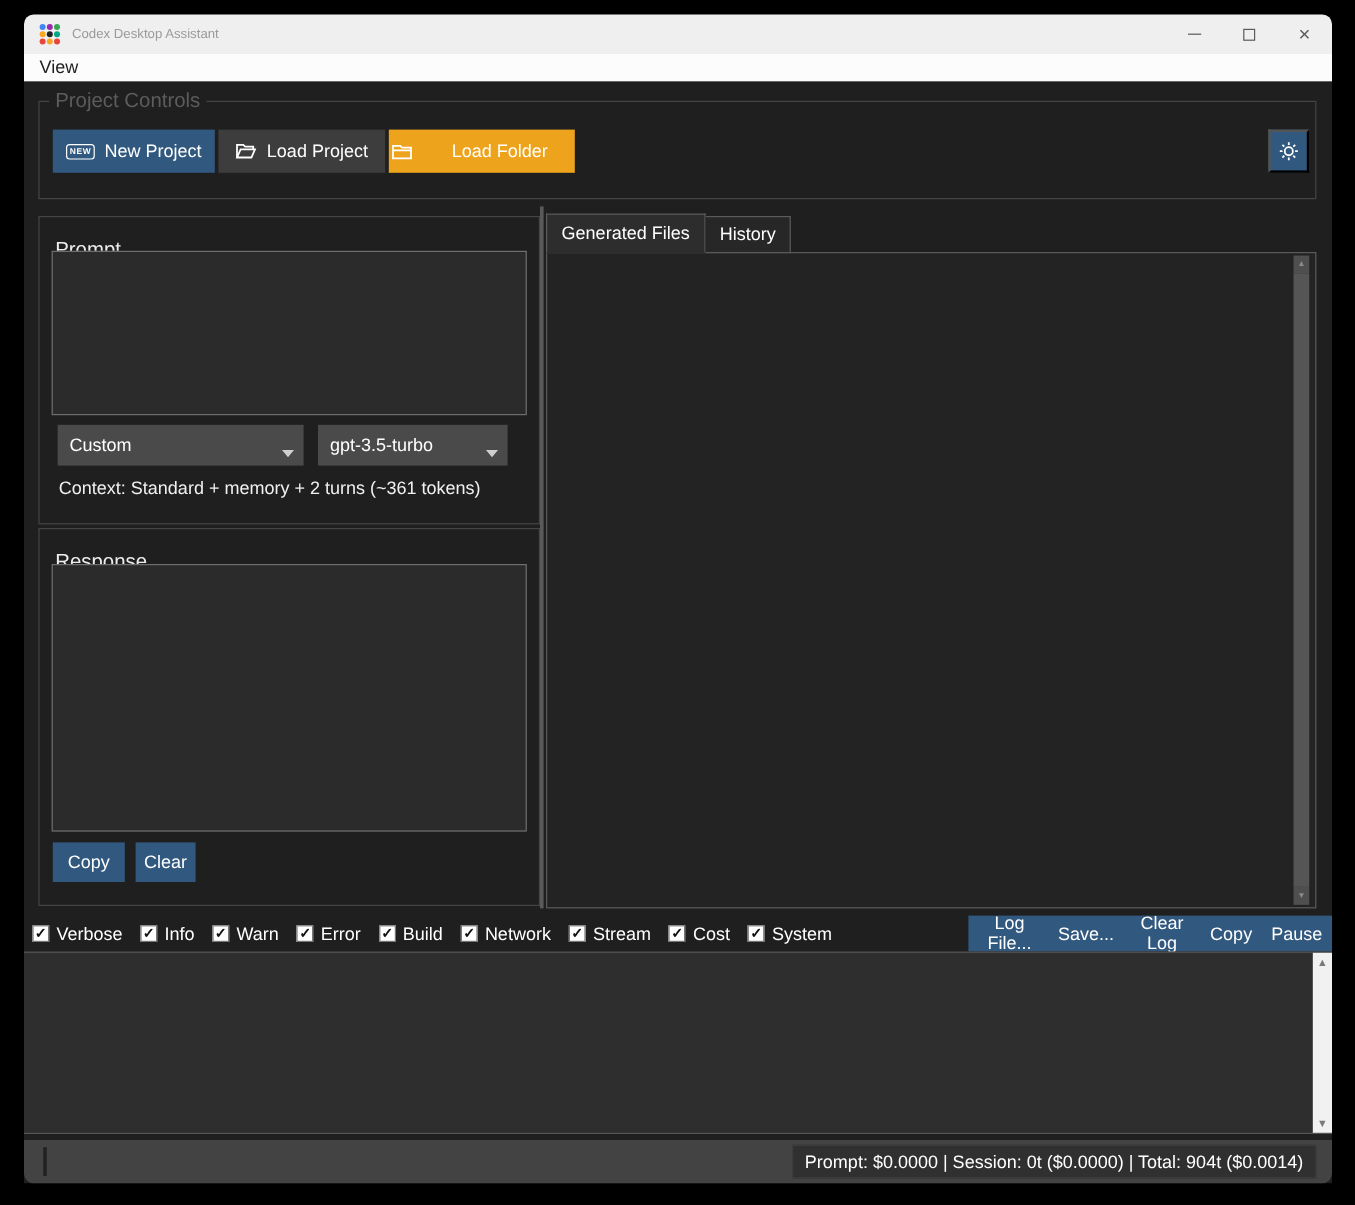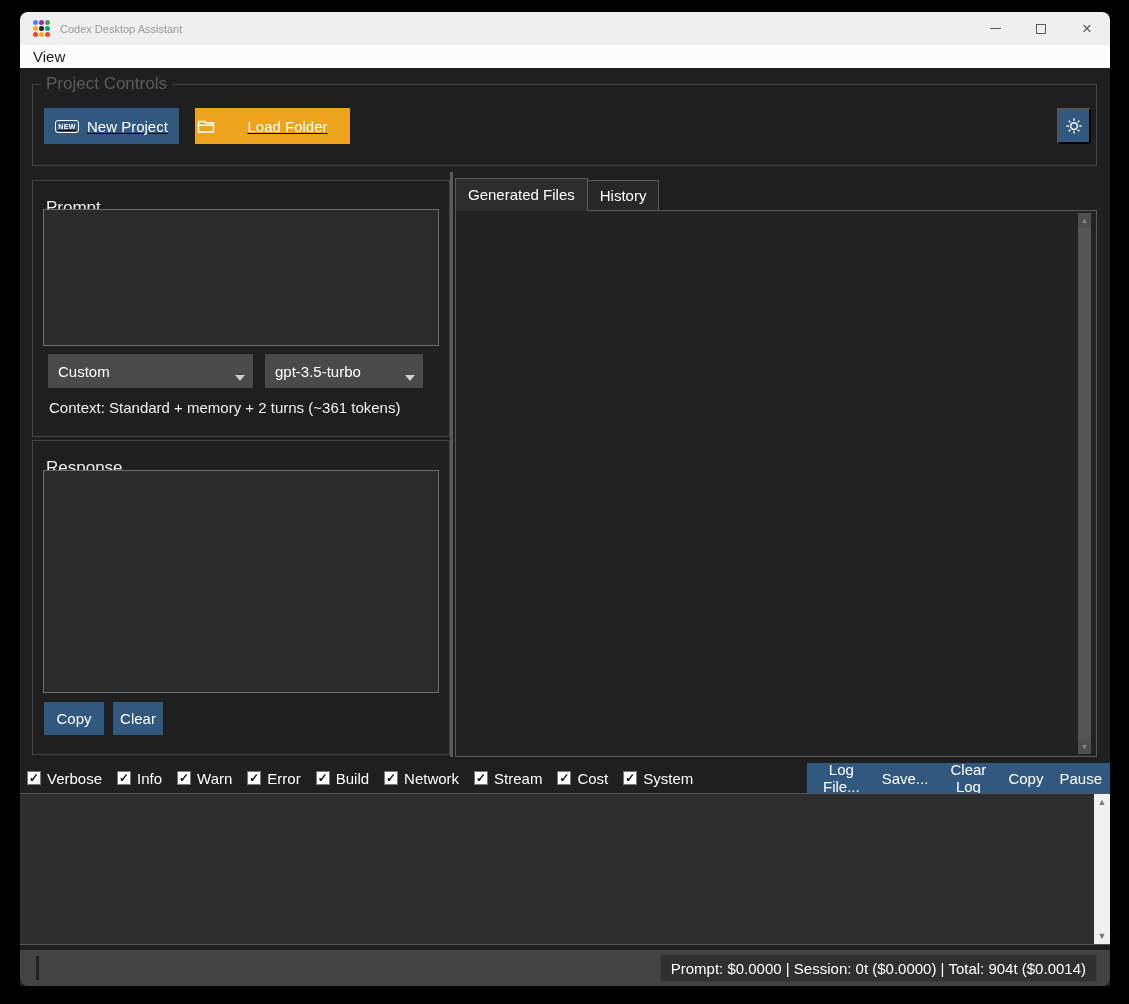--- a/index.html
+++ b/index.html
@@ -31,21 +31,21 @@
   .content { position:absolute; left:0; top:56px; width:1090px; height:918px; background:#1f1f1f; }
 
   .groupbox { position:absolute; border:1px solid #454545; }
   .legend { position:absolute; top:-10px; left:8px; background:#1f1f1f; padding:0 5px;
             font-size:17px; line-height:18px; }
   .legend.dim { color:#5c5c5c; }
   .legend.lit { color:#ededed;margin-top:28px; }
 
   
   .gb-project { left:12px; top:16px; width:1065px; height:82px; }
-  .proj-buttons { position:absolute; left:11px; top:23px; display:flex; gap:16px;text-decoration:underline; }
+  .proj-buttons { position:absolute; left:11px; top:23px; display:flex; gap:3px; }
   .btn { height:36px; display:flex; align-items:center; justify-content:center;
          color:#fff; font-size:15px; gap:8px; border:none; cursor:default; }
   .btn-new     { width:135px; background:#31587e; }
   .btn-load    { width:139px; background:#3d3d3d; }
   .btn-saveas  { width:158px; background:#2e9ae0; }
   .btn-folder  { width:155px; background:#eea31c; }
   .badge-new { border:1px solid #fff; border-radius:3px; font-size:7px; padding:2px 2px;
                letter-spacing:.5px; font-weight:bold; }
   .gear-btn { position:absolute; right:5px; top:23px; width:34px; height:36px;
               background:#31587e; display:flex; align-items:center; justify-content:center; }
@@ -162,20 +162,29 @@
 
   <div class="content">
 
     <div class="groupbox gb-project">
       <span class="legend dim">Project Controls</span>
       <div class="proj-buttons">
         <button class="btn btn-new">
           <span class="badge-new">NEW</span>
           <span>New Project</span>
         </button>
+        <button class="btn btn-load">
+          <span>
+            <svg class="icon" width="18" height="16" viewBox="0 0 24 20" fill="none" stroke="#fff" stroke-width="2">
+              <path d="M2 17 V3 h7 l2 2 h9 v3"></path>
+                <path d="M2 17 l4 -9 h16 l-4 9 z"></path>
+            </svg>
+          </span>
+          <span>Load Project</span>
+        </button>
         <button class="btn btn-folder">
           <span style="margin-right:24px;">
             <svg class="icon" width="18" height="16" viewBox="0 0 24 20" fill="none" stroke="#fff" stroke-width="2">
               <path d="M2 18 V4 h8 l2 2 h10 v12 z"></path>
                 <path d="M2 9 h20"></path>
             </svg>
           </span>
           <span style="margin-right:20px;">Load Folder</span>
         </button>
       </div>

